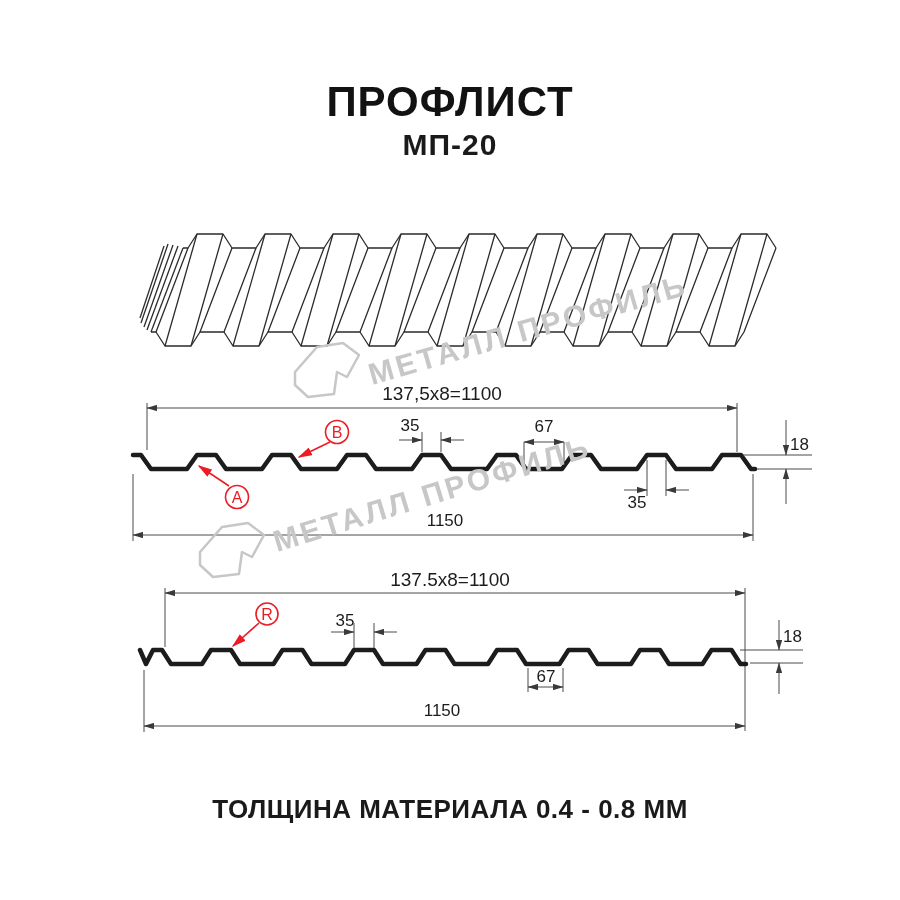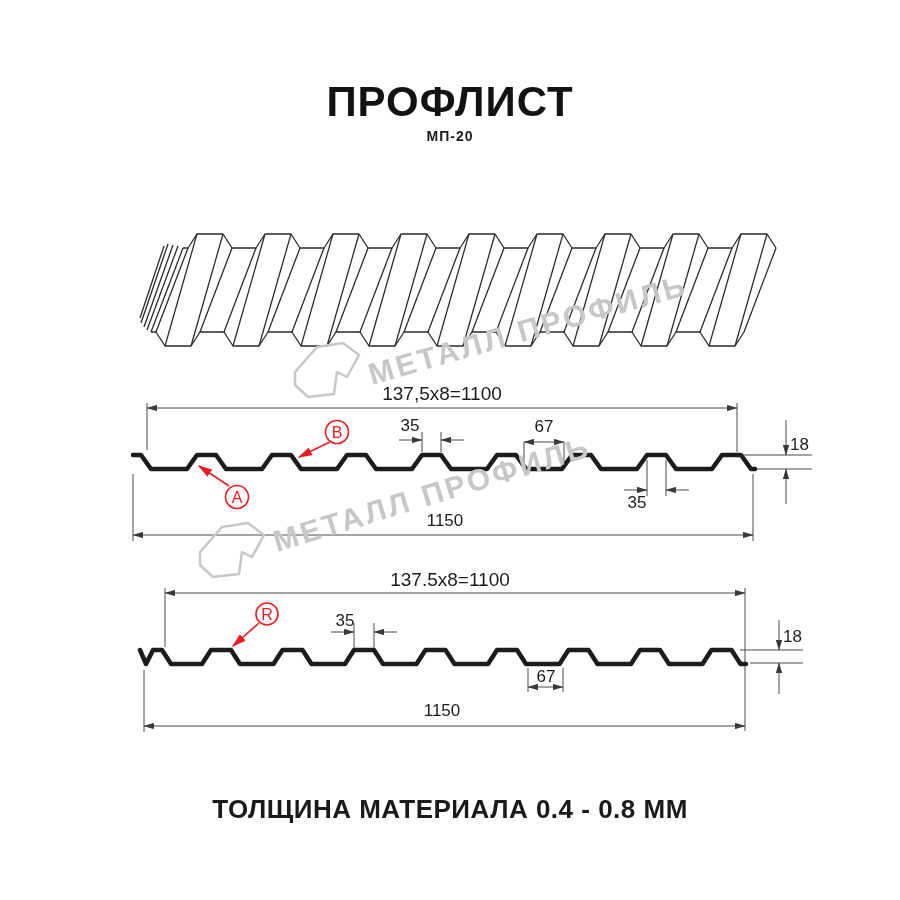--- a/index.html
+++ b/index.html
@@ -6,21 +6,21 @@
   body{
     width:900px;height:900px;background:#ffffff;position:relative;overflow:hidden;
     font-family:"Liberation Sans","DejaVu Sans",sans-serif;
   }
   .title{
     position:absolute;top:78px;left:0;width:900px;text-align:center;
     font-size:42px;font-weight:800;letter-spacing:1px;color:#121212;
   }
   .subtitle{
     position:absolute;top:128px;left:0;width:900px;text-align:center;
-    font-size:14px;font-weight:600;letter-spacing:1px;color:#1a1a1a;
+    font-size:30px;font-weight:600;letter-spacing:1px;color:#1a1a1a;
   }
   .footer{
     position:absolute;top:794px;left:0;width:900px;text-align:center;
     font-size:26px;font-weight:600;letter-spacing:0.5px;color:#1a1a1a;
   }
   svg.stage{position:absolute;left:0;top:0;}
   .dimtxt{font-size:17px;fill:#1c1c1c;font-weight:400;}
   .dimtxt-big{font-size:19px;fill:#1c1c1c;font-weight:400;}
   .redtxt{font-size:16px;fill:#ed1c24;font-weight:500;}
   .wmtxt{font-size:30px;font-weight:700;letter-spacing:3px;fill:#c7c7c7;}

